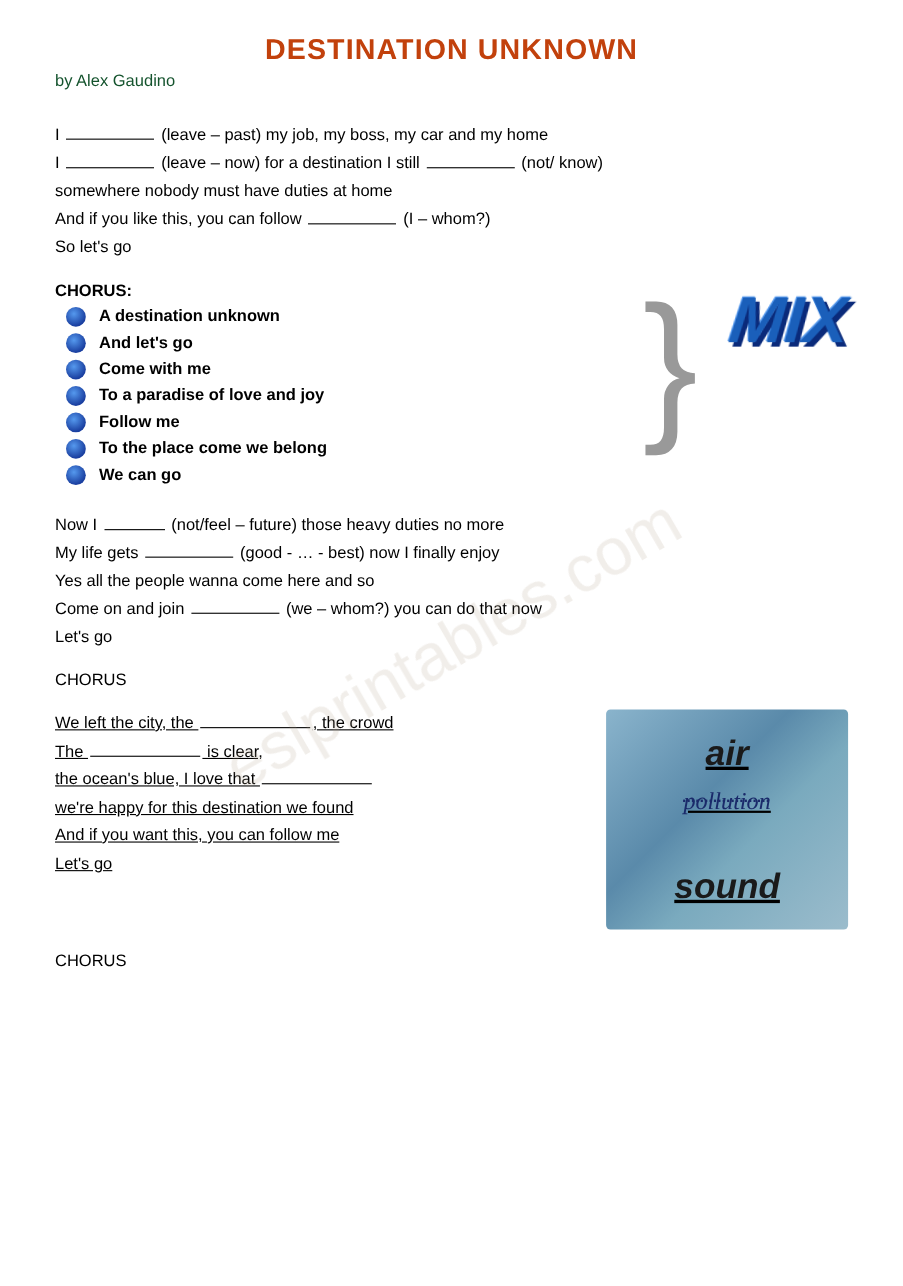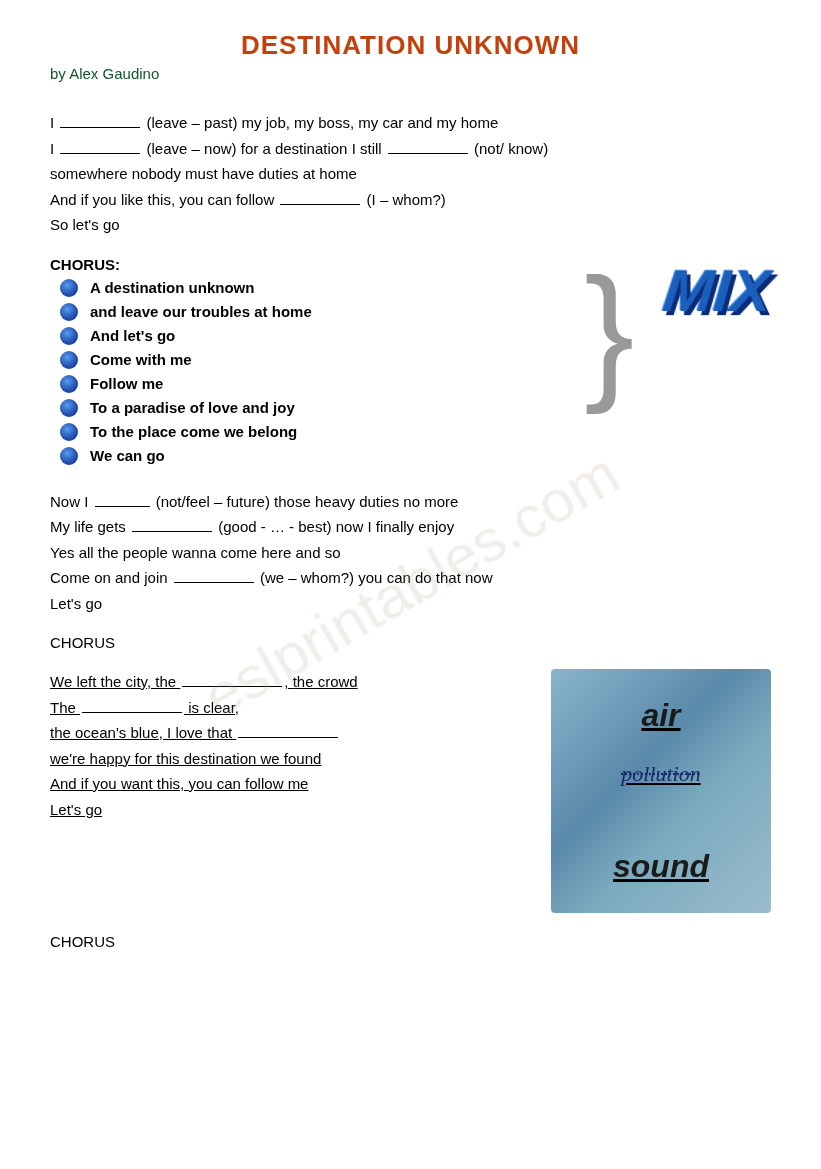--- a/index.html
+++ b/index.html
@@ -120,21 +120,21 @@
       gap: 20px;
       margin-bottom: 20px;
       text-decoration: underline;
     }
     .last-verse-text {
       flex: 1;
       line-height: 1.7;
     }
     .pollution-box {
       width: 220px;
-      height: 244px;
+      height: 200px;
       background: linear-gradient(135deg, #8ab4cc 0%, #5a8aaa 40%, #7aaabe 60%, #9bbccc 100%);
       border-radius: 4px;
       display: flex;
       flex-direction: column;
       align-items: center;
       justify-content: space-around;
       padding: 15px 10px;
       flex-shrink: 0;
     }
     .poll-word-air {
@@ -194,37 +194,33 @@
 <div class="chorus-section">
   <div class="chorus-left">
     <div class="chorus-label">CHORUS:</div>
     <ul class="chorus-items">
       <li>
           <span class="bullet"></span>
           <span>A destination unknown</span>
         </li>
       <li>
           <span class="bullet"></span>
-          <span>and leave our troubles at home</span>
-        </li>
-      <li>
-          <span class="bullet"></span>
           <span>And let's go</span>
         </li>
       <li>
           <span class="bullet"></span>
           <span>Come with me</span>
         </li>
       <li>
           <span class="bullet"></span>
+          <span>To a paradise of love and joy</span>
+        </li>
+      <li>
+          <span class="bullet"></span>
           <span>Follow me</span>
-        </li>
-      <li>
-          <span class="bullet"></span>
-          <span>To a paradise of love and joy</span>
         </li>
       <li>
           <span class="bullet"></span>
           <span>To the place come we belong</span>
         </li>
       <li>
           <span class="bullet"></span>
           <span>We can go</span>
         </li>
     </ul>

